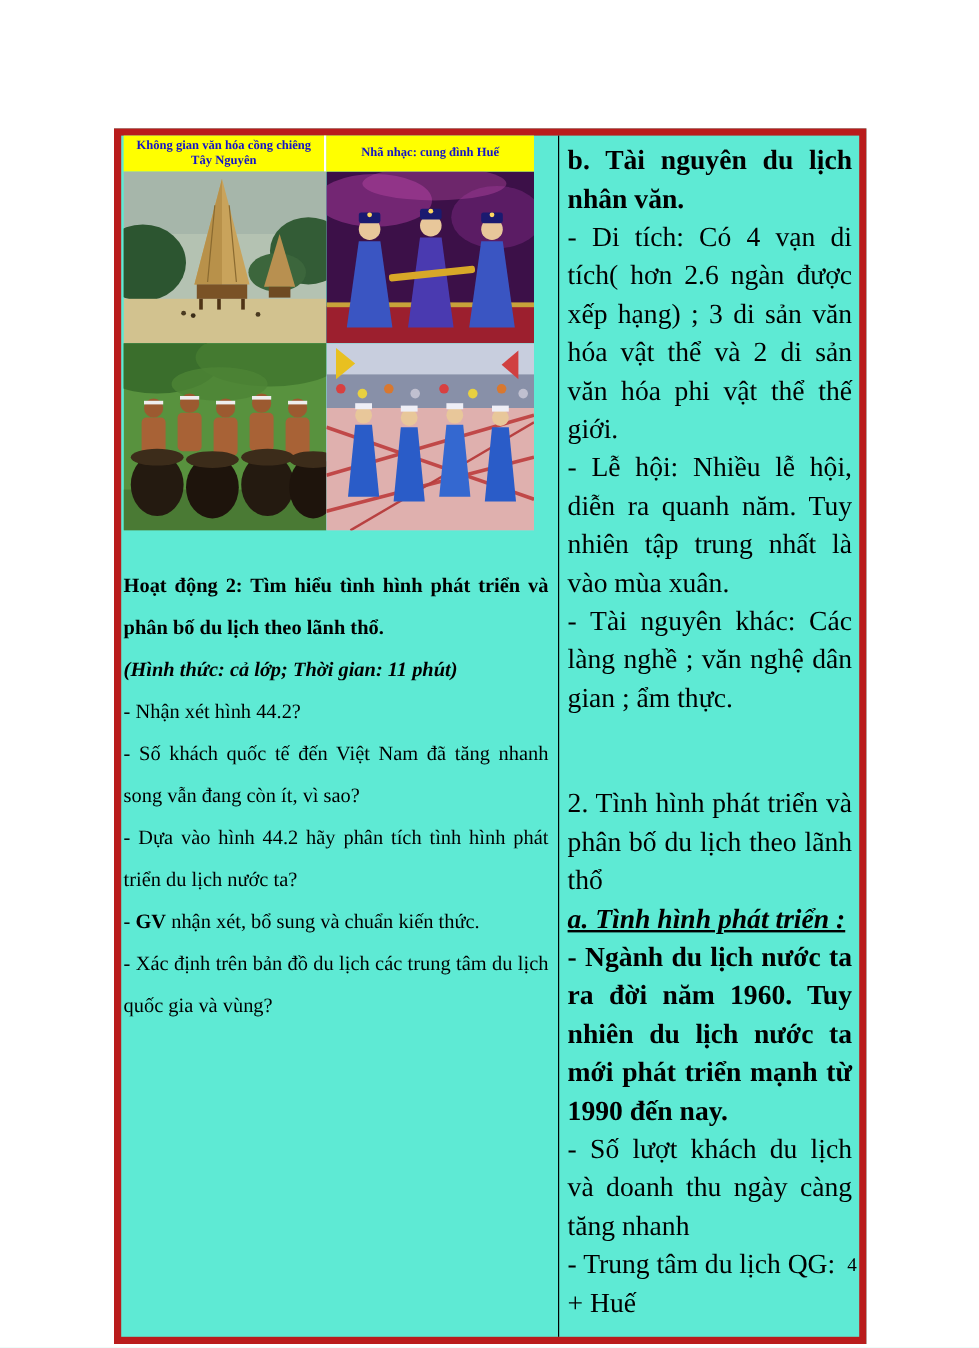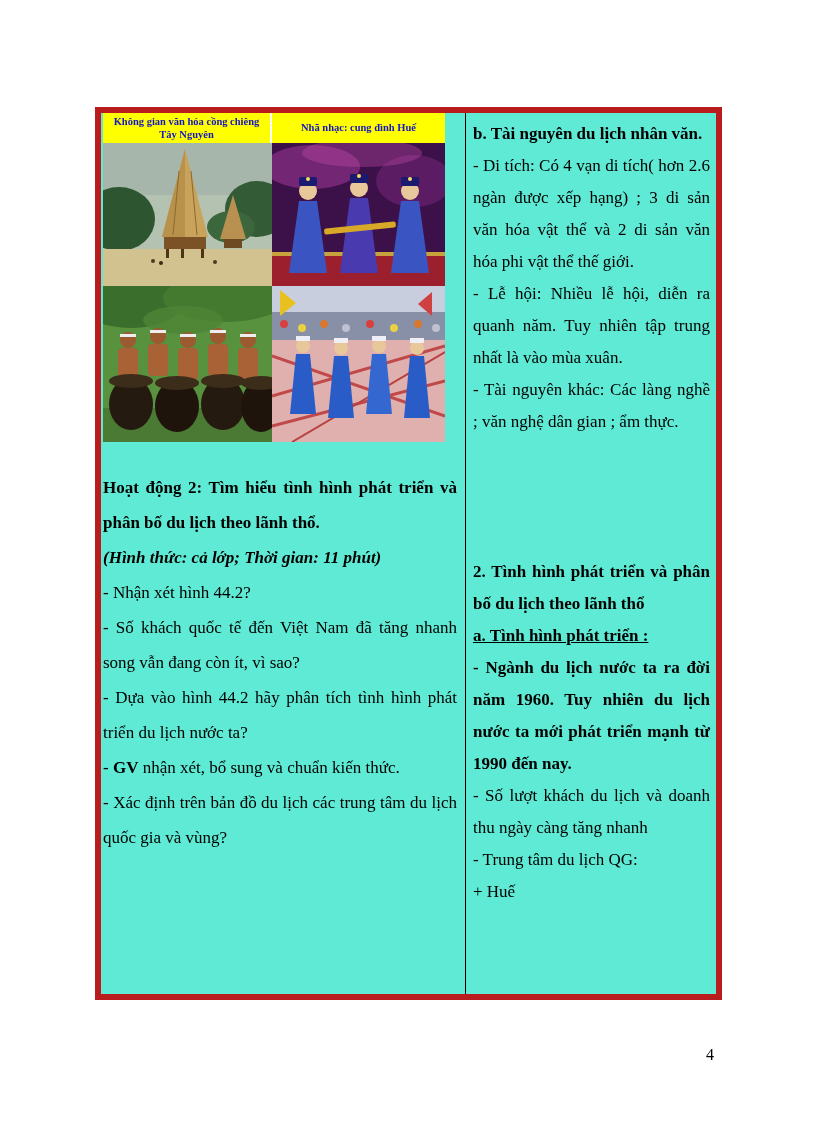--- a/index.html
+++ b/index.html
@@ -55,25 +55,25 @@
   .fig-caption.first { border-right: 2px solid #ffffff; }
   .fig-img { width: 100%; height: 100%; display: block; }
 
   
   .left-text { margin-top: 28px; font-size: 17px; line-height: 35px; }
   .left-text p { text-align: justify; }
   .activity-heading { font-weight: bold; }
   .format-line { font-weight: bold; font-style: italic; }
 
   
-  .cell-right { font-size: 17px; line-height: 32px; }
+  .cell-right { font-size: 23px; line-height: 32px; }
   .cell-right p { text-align: justify; }
   .h-bold { font-weight: bold; }
-  .h-section2 { font-weight: bold; margin-top: 118px; }
-  .h-sub { font-weight: bold; text-decoration: underline; }
+  .h-section2 { font-weight: normal; margin-top: 56px; }
+  .h-sub { font-weight: bold; font-style: italic; text-decoration: underline; }
   .p-bold { font-weight: bold; }
 
   .page-number {
     position: absolute;
     left: 706px;
     top: 1046px;
     font-size: 16px;
   }
 </style>
 </head>

